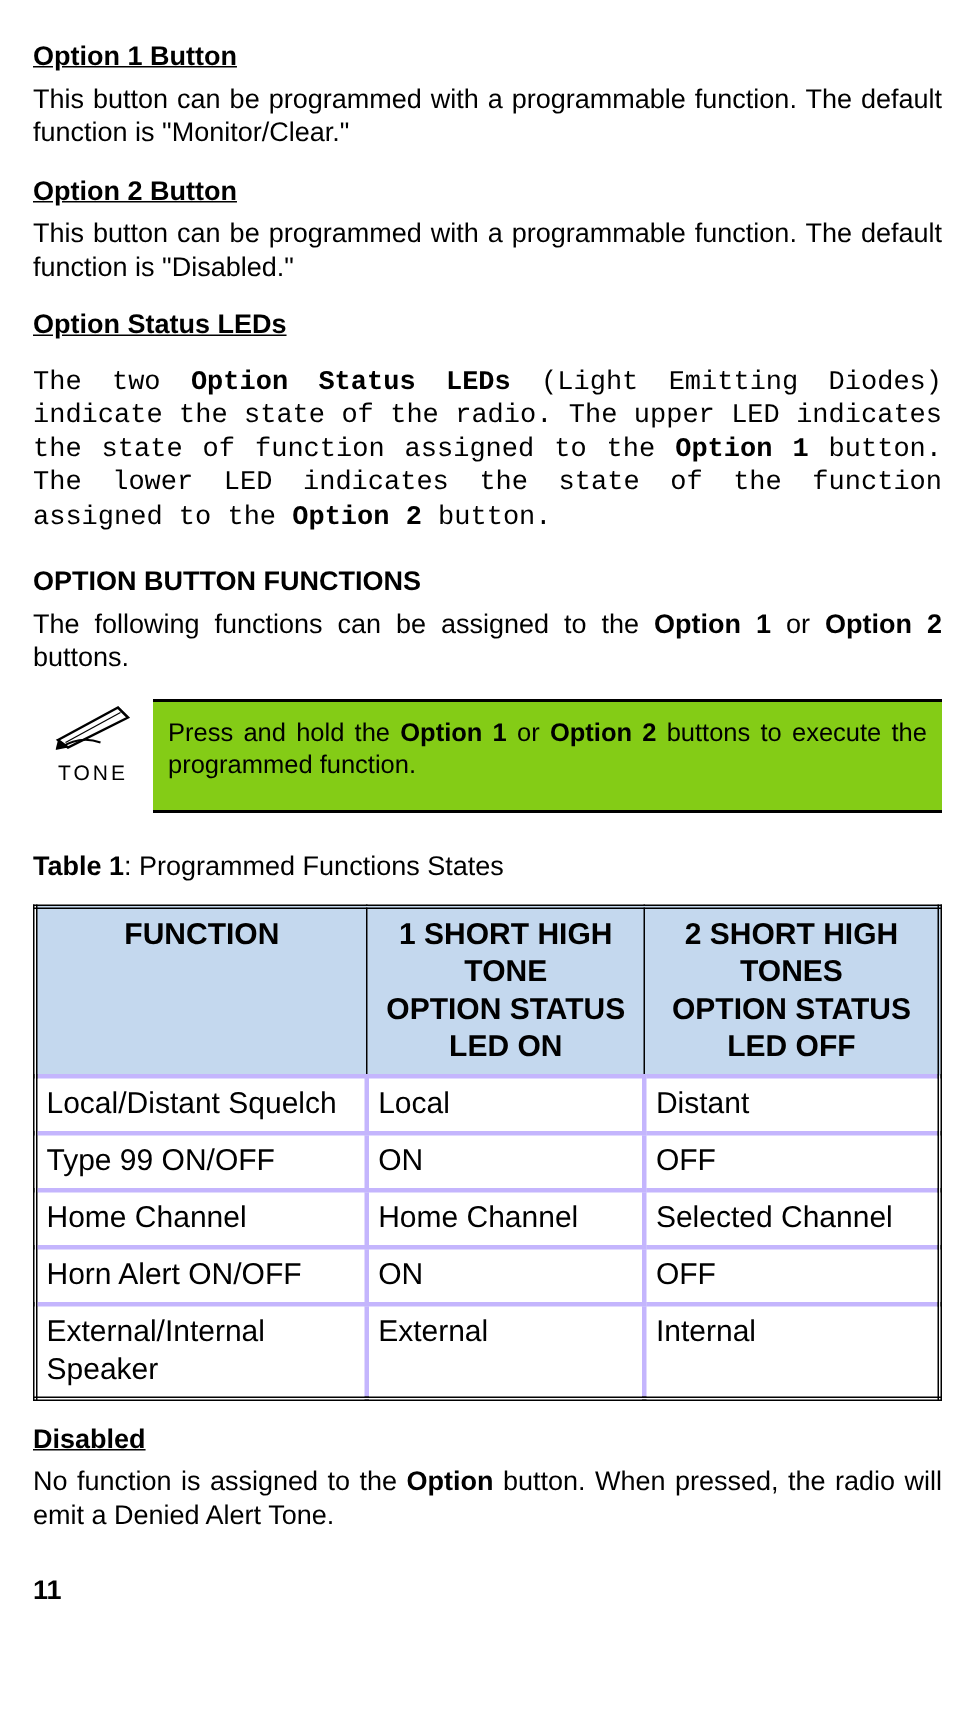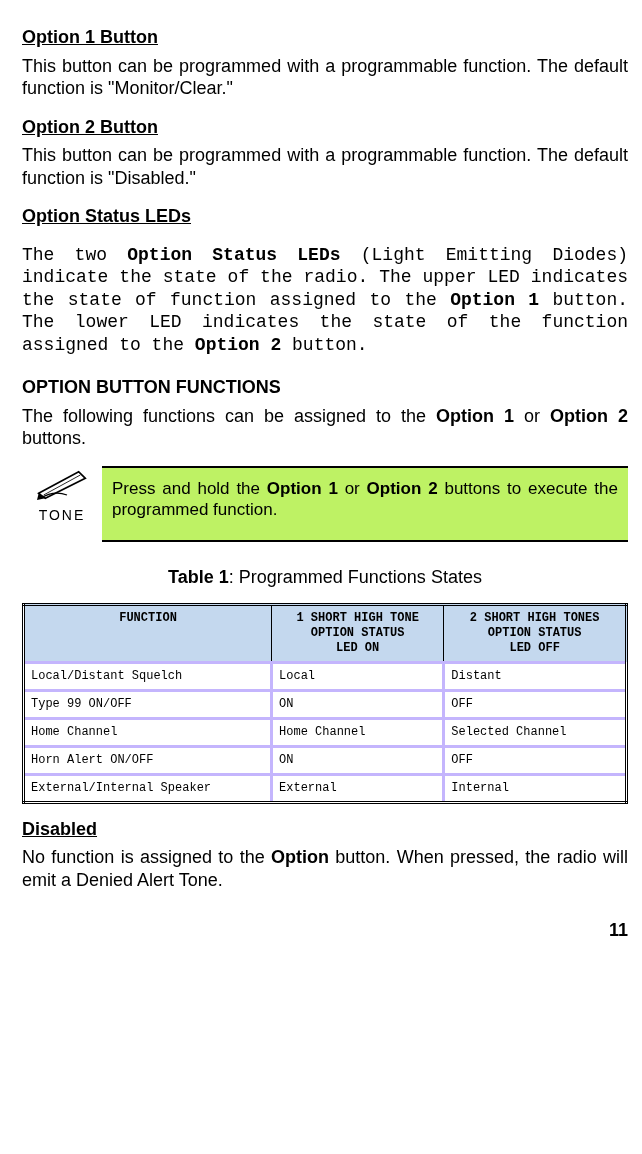--- a/index.html
+++ b/index.html
@@ -47,54 +47,52 @@
   }
   .note-icon-col svg { width:50px; height:30px; }
   .note-label {
     font-family: Arial, sans-serif;
     font-size: 14px;
     letter-spacing: 2px;
     margin-top:2px;
   }
   .note-text {
     flex:1;
-    background:#bef264;
+    background:#84cc16;
     border-top:2px solid #000;
     border-bottom:2px solid #000;
     padding:10px 10px 20px 10px;
     font-size:17px;
     text-align: justify;
   }
   .table-title {
-    text-align:center;
     margin: 6px 0 14px 0;
   }
   table.func {
     border-collapse: collapse;
     width:100%;
     border: 3px double #000;
-    font-size:12px;
+    font-size:20px;
     margin-bottom:14px;
-    font-family:Liberation Mono, monospace;
   }
   table.func th {
     background:#c4d8ee;
     font-weight:bold;
     border:1px solid #000;
     padding:5px 6px;
     text-align:center;
     vertical-align:top;
   }
   table.func td {
     border:3px solid #c4b5fd;
     padding:5px 6px;
     vertical-align:top;
   }
   .pagenum {
-    text-align:right;
+    text-align:left;
     font-weight:bold;
     font-size:18px;
     margin-top:28px;
   }
 </style>
 </head>
 <body>
 
 <div class="h-sub">Option 1 Button</div>
 <div class="para">This button can be programmed with a programmable function.  The default function is "Monitor/Clear."</div>

